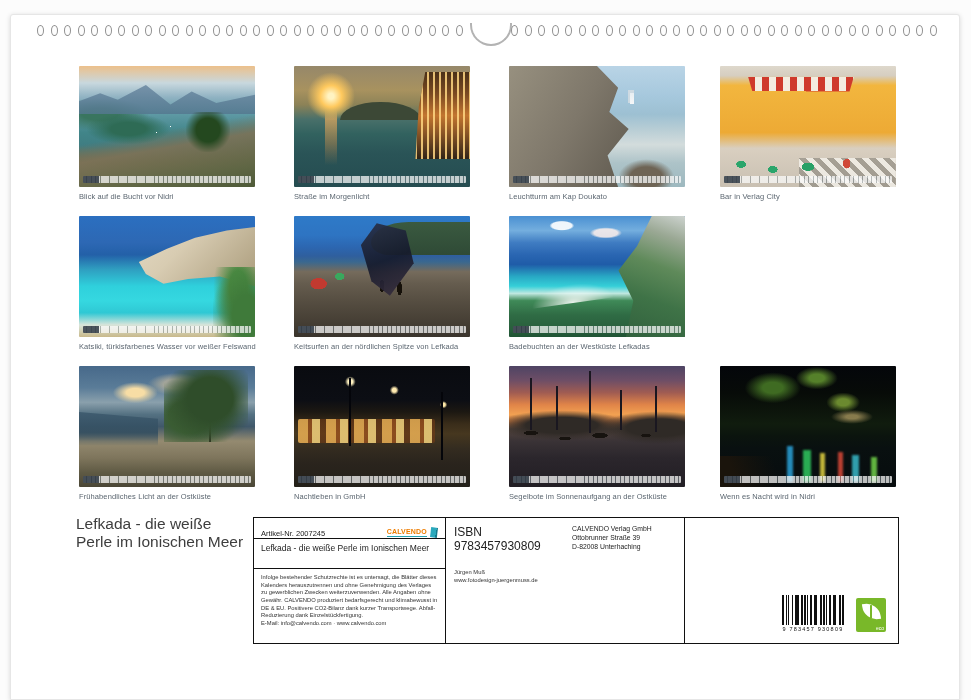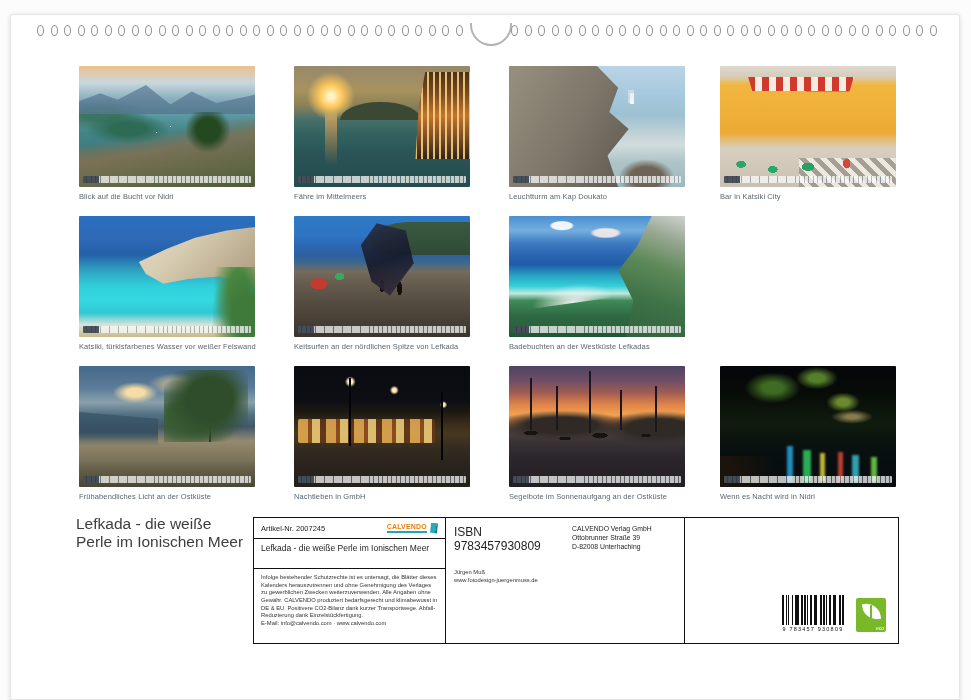--- a/index.html
+++ b/index.html
@@ -163,21 +163,21 @@
     background-position:5% 100%,22% 100%,38% 100%,55% 100%,70% 100%,88% 100%}
   .p12 .b{left:0;bottom:0;width:45%;height:26%;
     background:linear-gradient(70deg,#1a140c 20%,rgba(26,20,12,0) 70%)}
   
   .title{position:absolute;left:65px;top:500px;width:172px;font-size:15.5px;line-height:1.16;color:#3e3e3e}
   .infobox{position:absolute;left:242px;top:502px;width:646px;height:127px;border:1.5px solid #111;
     display:flex;background:#fff}
   .col1{width:192px;border-right:1.5px solid #111;display:flex;flex-direction:column}
   .col2{width:239px;border-right:1.5px solid #111;padding:7px 8px}
   .col3{flex:1;position:relative}
-  .c1r1{height:21px;display:flex;align-items:center;justify-content:space-between;
+  .c1r1{height:21px;display:flex;align-items:flex-end;justify-content:space-between;
     padding:0 7px;border-bottom:1.5px solid #111;font-size:7.5px;color:#222}
   .c1r2{height:30px;padding:4px 7px;font-size:8.5px;line-height:1.25;border-bottom:1.5px solid #111;color:#222}
   .c1r3{padding:5px 7px;font-size:5.8px;line-height:1.32;color:#333}
   .logo{display:flex;align-items:center;gap:3px}
   .logotext{color:#ee7d00;font-weight:bold;font-size:7px;letter-spacing:.2px}
   .logotext::after{content:"";display:block;height:1.5px;background:#28a3b4;margin-top:1px}
   .logoicon{display:block;width:8px;height:11px;background:linear-gradient(100deg,#2aa8bc 70%,#137a8c 70%);
     clip-path:polygon(15% 0,100% 8%,85% 100%,0 92%)}
   .c2top{display:flex;justify-content:space-between}
   .isbn{font-size:12px;color:#222}
@@ -277,39 +277,39 @@
     </div>
     <figcaption class="caption">Blick auf die Bucht vor Nidri</figcaption>
   </figure>
 
   <figure class="cell" style="left:283px;top:51px">
     <div class="photo p2">
       <div class="a"></div>
       <div class="b"></div>
       <i class="cal"></i>
     </div>
-    <figcaption class="caption">Fähre im Mittelmeers</figcaption>
+    <figcaption class="caption">Straße im Morgenlicht</figcaption>
   </figure>
 
   <figure class="cell" style="left:498px;top:51px">
     <div class="photo p3">
       <div class="a"></div>
       <div class="b"></div>
       <i class="cal"></i>
     </div>
     <figcaption class="caption">Leuchtturm am Kap Doukato</figcaption>
   </figure>
 
   <figure class="cell" style="left:709px;top:51px">
     <div class="photo p4">
       <div class="a"></div>
       <div class="b"></div>
       <i class="cal"></i>
     </div>
-    <figcaption class="caption">Bar in Katsiki City</figcaption>
+    <figcaption class="caption">Bar in Verlag City</figcaption>
   </figure>
 
   <figure class="cell" style="left:68px;top:201px">
     <div class="photo p5">
       <div class="a"></div>
       <div class="b"></div>
       <i class="cal"></i>
     </div>
     <figcaption class="caption">Katsiki, türkisfarbenes Wasser vor weißer Felswand</figcaption>
   </figure>

